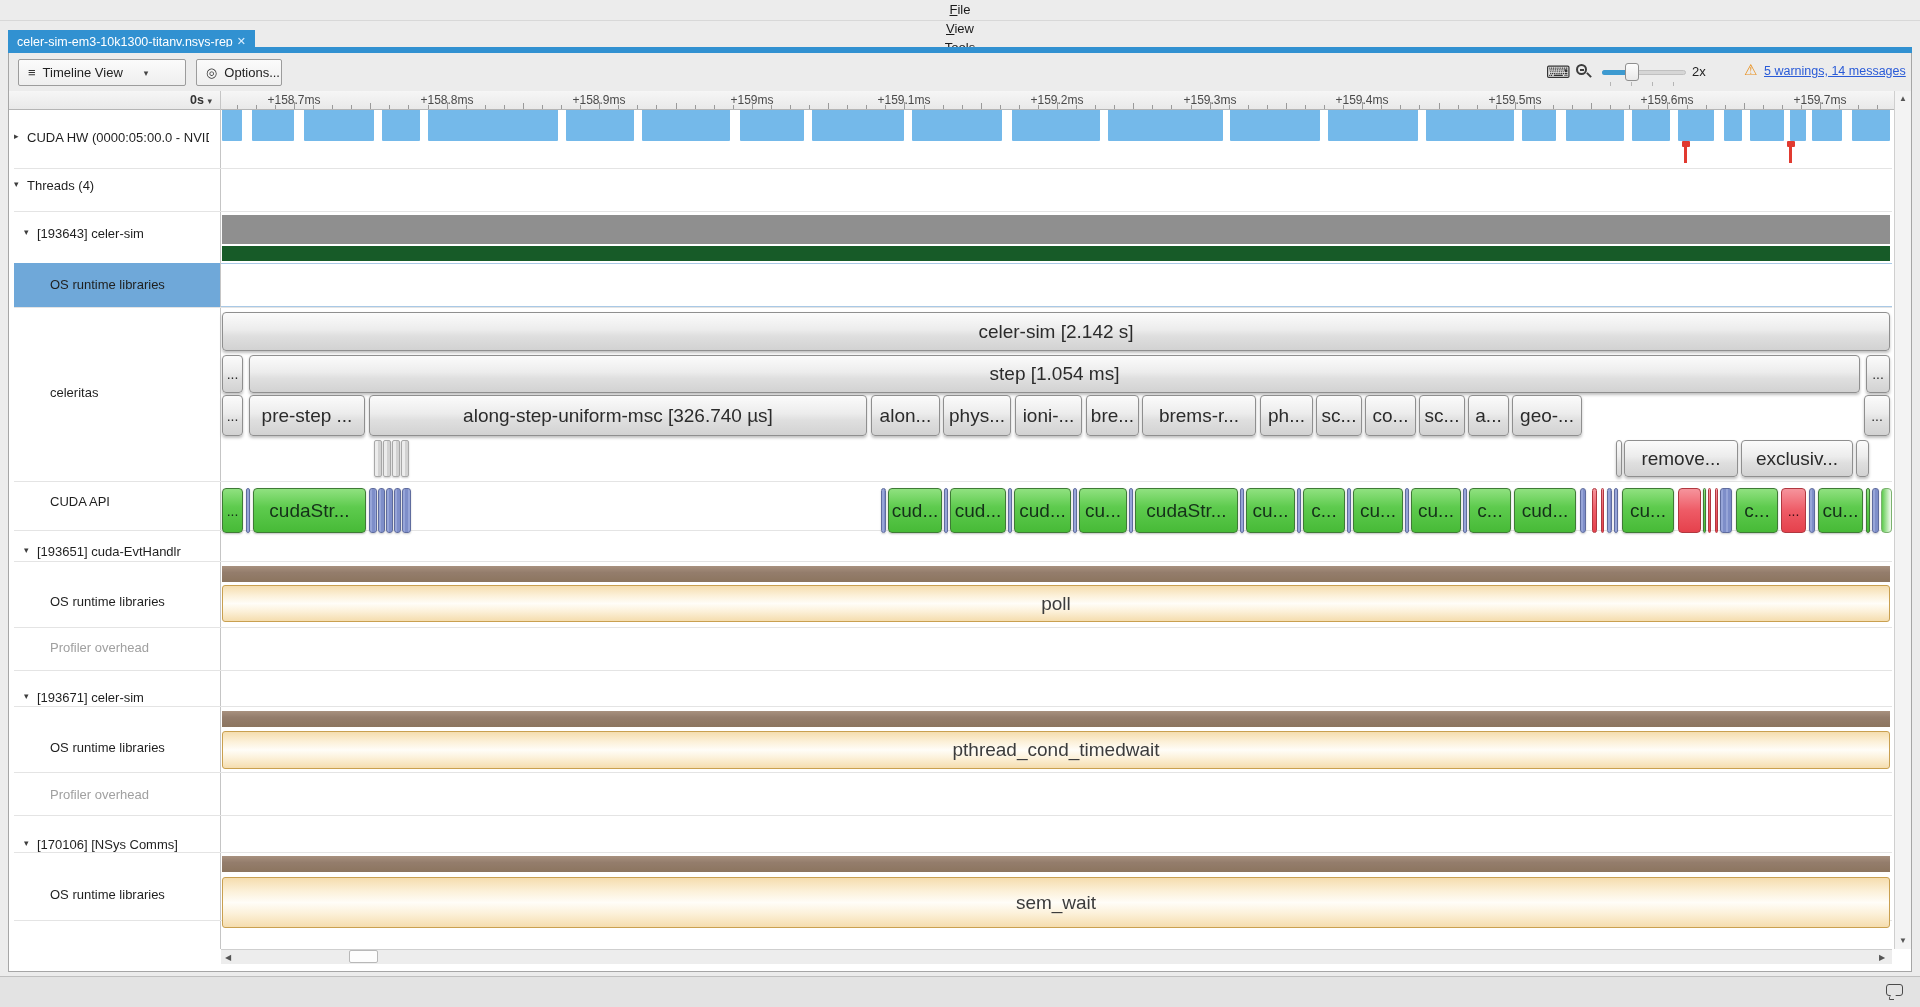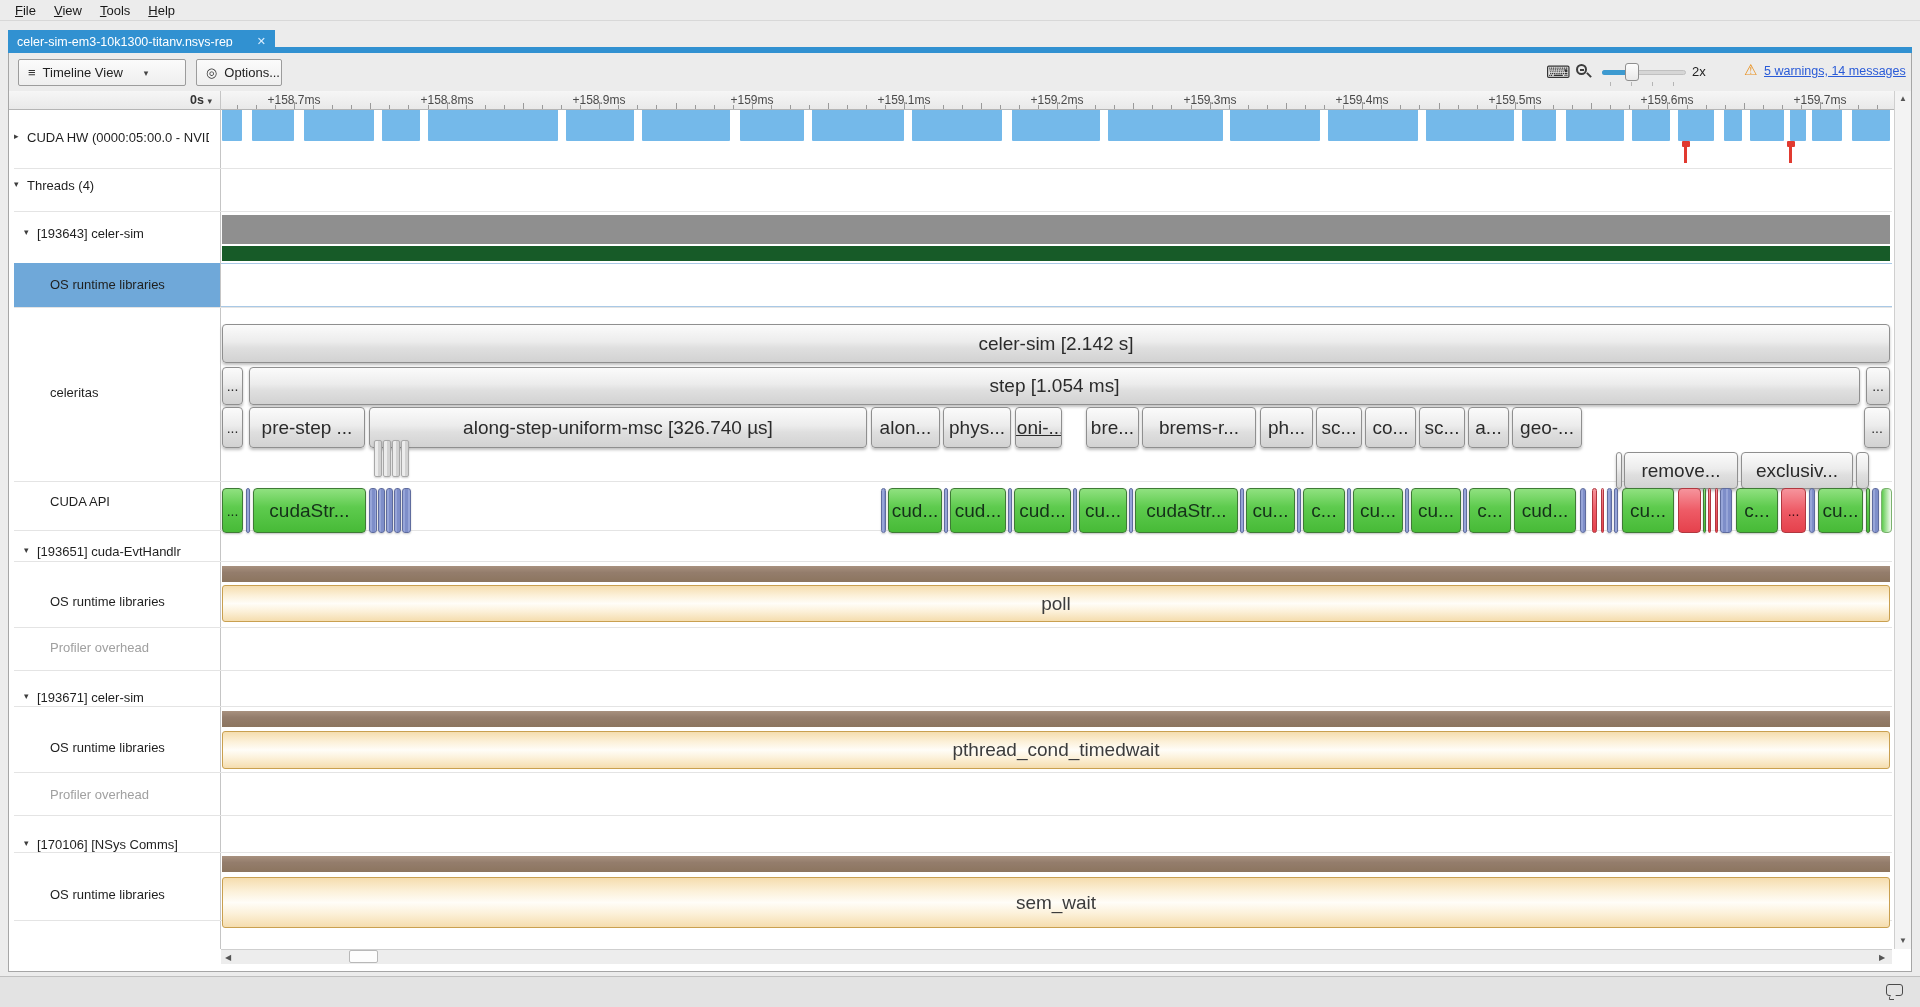--- a/index.html
+++ b/index.html
@@ -1,25 +1,25 @@
 <!DOCTYPE html>
 <html><head>
 <meta charset="utf-8">
 <style>
   * { margin:0; padding:0; box-sizing:border-box; }
   html,body { width:1920px; height:1007px; background:#ececec; font-family:"Liberation Sans", sans-serif; overflow:hidden; }
   #app { position:relative; width:1920px; height:1007px; background:#ececec; }
 
   
-  .menubar { position:absolute; left:0; top:0; width:1920px; height:21px; background:#ececec; border-bottom:1px solid #d8d8d8; display:flex; align-items:center; padding-left:6px; }
+  .menubar { position:absolute; left:0; top:0; width:1920px; height:21px; background:#ececec; border-bottom:1px solid #d8d8d8; display:flex; align-items:center; padding-left:0;flex-direction:column; }
   .menu-item { font-size:13px; color:#1a1a1a; padding:2px 9px; cursor:default; }
   .menu-item u { text-decoration:underline; }
 
   
-  .tab { position:absolute; left:8px; top:30px; height:23px; background:#3191d1; color:#fff; font-size:12.5px; display:flex; align-items:center; padding:0 9px; gap:24px; }
+  .tab { position:absolute; left:8px; top:30px; height:23px; background:#3191d1; color:#fff; font-size:12.5px; display:flex; align-items:center; padding:0 9px; gap:4px; }
   .tab-close { color:#dcefff; font-size:11px; }
   .accent-strip { position:absolute; left:8px; top:47px; width:1904px; height:6px; background:#3191d1; }
 
   
   .panel { position:absolute; left:8px; top:53px; width:1904px; height:919px; background:#ffffff; border:1px solid #a6a6a6; border-top:none; }
   .toolbar-band { position:absolute; left:9px; top:53px; width:1902px; height:38px; background:#ececec; }
   .btn { position:absolute; height:27px; background:linear-gradient(180deg,#fbfbfb,#eeeeee); border:1px solid #9c9c9c; border-radius:2px; font-size:13px; color:#222; display:flex; align-items:center; gap:7px; padding:0 9px; }
   .btn .caret { font-size:9px; color:#444; margin-left:14px; }
   .icon-glyph { font-size:13px; color:#333; }
   .kbd-icon { position:absolute; left:1546px; top:62px; font-size:17px; color:#333; }
@@ -54,21 +54,21 @@
 
   .seg { position:absolute; border-radius:0 0 1px 1px; }
   .marker-stem { position:absolute; width:3px; background:#e13a30; }
   .marker-cap { position:absolute; width:8px; height:6px; background:#e13a30; border-radius:1px; }
 
   .statebar { position:absolute; }
 
   .rbox { position:absolute; border:1px solid #8f8f8f; border-radius:4px;
     background:linear-gradient(180deg,#fbfbfb 0%,#ececec 45%,#dfdfdf 62%,#d2d2d2 100%);
     color:#2b2b2b; font-size:19px; display:flex; align-items:center; justify-content:center;
-    overflow:hidden; white-space:nowrap; box-shadow:0 2px 3px rgba(0,0,0,0.25);margin-top:12px; }
+    overflow:hidden; white-space:nowrap; box-shadow:0 2px 3px rgba(0,0,0,0.25); }
   .stripebox { position:absolute; border:1px solid #a8a8a8; border-radius:2px;
     background:repeating-linear-gradient(90deg,#ececec 0 3px,#d2d2d2 3px 6px); box-shadow:0 1px 2px rgba(0,0,0,0.2); }
 
   .gbox { position:absolute; border:1px solid #3f7a36; border-radius:4px;
     background:linear-gradient(180deg,#90e180 0%,#5ecb4e 42%,#47ba37 100%);
     color:#153019; font-size:19px; display:flex; align-items:center; justify-content:center;
     overflow:hidden; white-space:nowrap; box-shadow:0 1px 2px rgba(0,0,0,0.25); }
   .bbox { position:absolute; border:1px solid #5f6c9e; border-radius:3px;
     background:repeating-linear-gradient(90deg,#97a5d8 0 2px,#7e8ec9 2px 5px); box-shadow:0 1px 2px rgba(0,0,0,0.2); }
   .rdbox { position:absolute; border:1px solid #b03840; border-radius:4px;
@@ -326,21 +326,21 @@
     <div class="statebar" style="left: 222px; top: 246px; width: 1668px; height: 15px; background: rgb(23, 91, 40);"></div>
     <div class="rbox" style="left: 222px; top: 312px; width: 1668px; height: 39px;">celer-sim [2.142 s]</div>
     <div class="rbox" style="left: 222px; top: 355px; width: 21px; height: 38px; font-size: 14px;">...</div>
     <div class="rbox" style="left: 249px; top: 355px; width: 1611px; height: 38px;">step [1.054 ms]</div>
     <div class="rbox" style="left: 1866px; top: 355px; width: 24px; height: 38px; font-size: 14px;">...</div>
     <div class="rbox" style="left: 222px; top: 395px; width: 21px; height: 41px; font-size: 14px;">...</div>
     <div class="rbox" style="left: 249px; top: 395px; width: 116px; height: 41px;">pre-step ...</div>
     <div class="rbox" style="left: 369px; top: 395px; width: 498px; height: 41px;">along-step-uniform-msc [326.740 µs]</div>
     <div class="rbox" style="left: 871px; top: 395px; width: 69px; height: 41px;">alon...</div>
     <div class="rbox" style="left: 943px; top: 395px; width: 68px; height: 41px;">phys...</div>
-    <div class="rbox" style="left: 1015px; top: 395px; width: 47px; height: 41px; text-decoration: underline;">ioni-...</div>
+    <div class="rbox" style="left: 1015px; top: 395px; width: 67px; height: 41px;">ioni-...</div>
     <div class="rbox" style="left: 1086px; top: 395px; width: 53px; height: 41px;">bre...</div>
     <div class="rbox" style="left: 1142px; top: 395px; width: 114px; height: 41px;">brems-r...</div>
     <div class="rbox" style="left: 1260px; top: 395px; width: 53px; height: 41px;">ph...</div>
     <div class="rbox" style="left: 1316px; top: 395px; width: 46px; height: 41px;">sc...</div>
     <div class="rbox" style="left: 1365px; top: 395px; width: 51px; height: 41px;">co...</div>
     <div class="rbox" style="left: 1419px; top: 395px; width: 46px; height: 41px;">sc...</div>
     <div class="rbox" style="left: 1468px; top: 395px; width: 41px; height: 41px;">a...</div>
     <div class="rbox" style="left: 1512px; top: 395px; width: 70px; height: 41px;">geo-...</div>
     <div class="rbox" style="left: 1864px; top: 395px; width: 26px; height: 41px; font-size: 14px;">...</div>
     <div class="stripebox" style="left: 374px; top: 440px; width: 8px; height: 37px;"></div>

